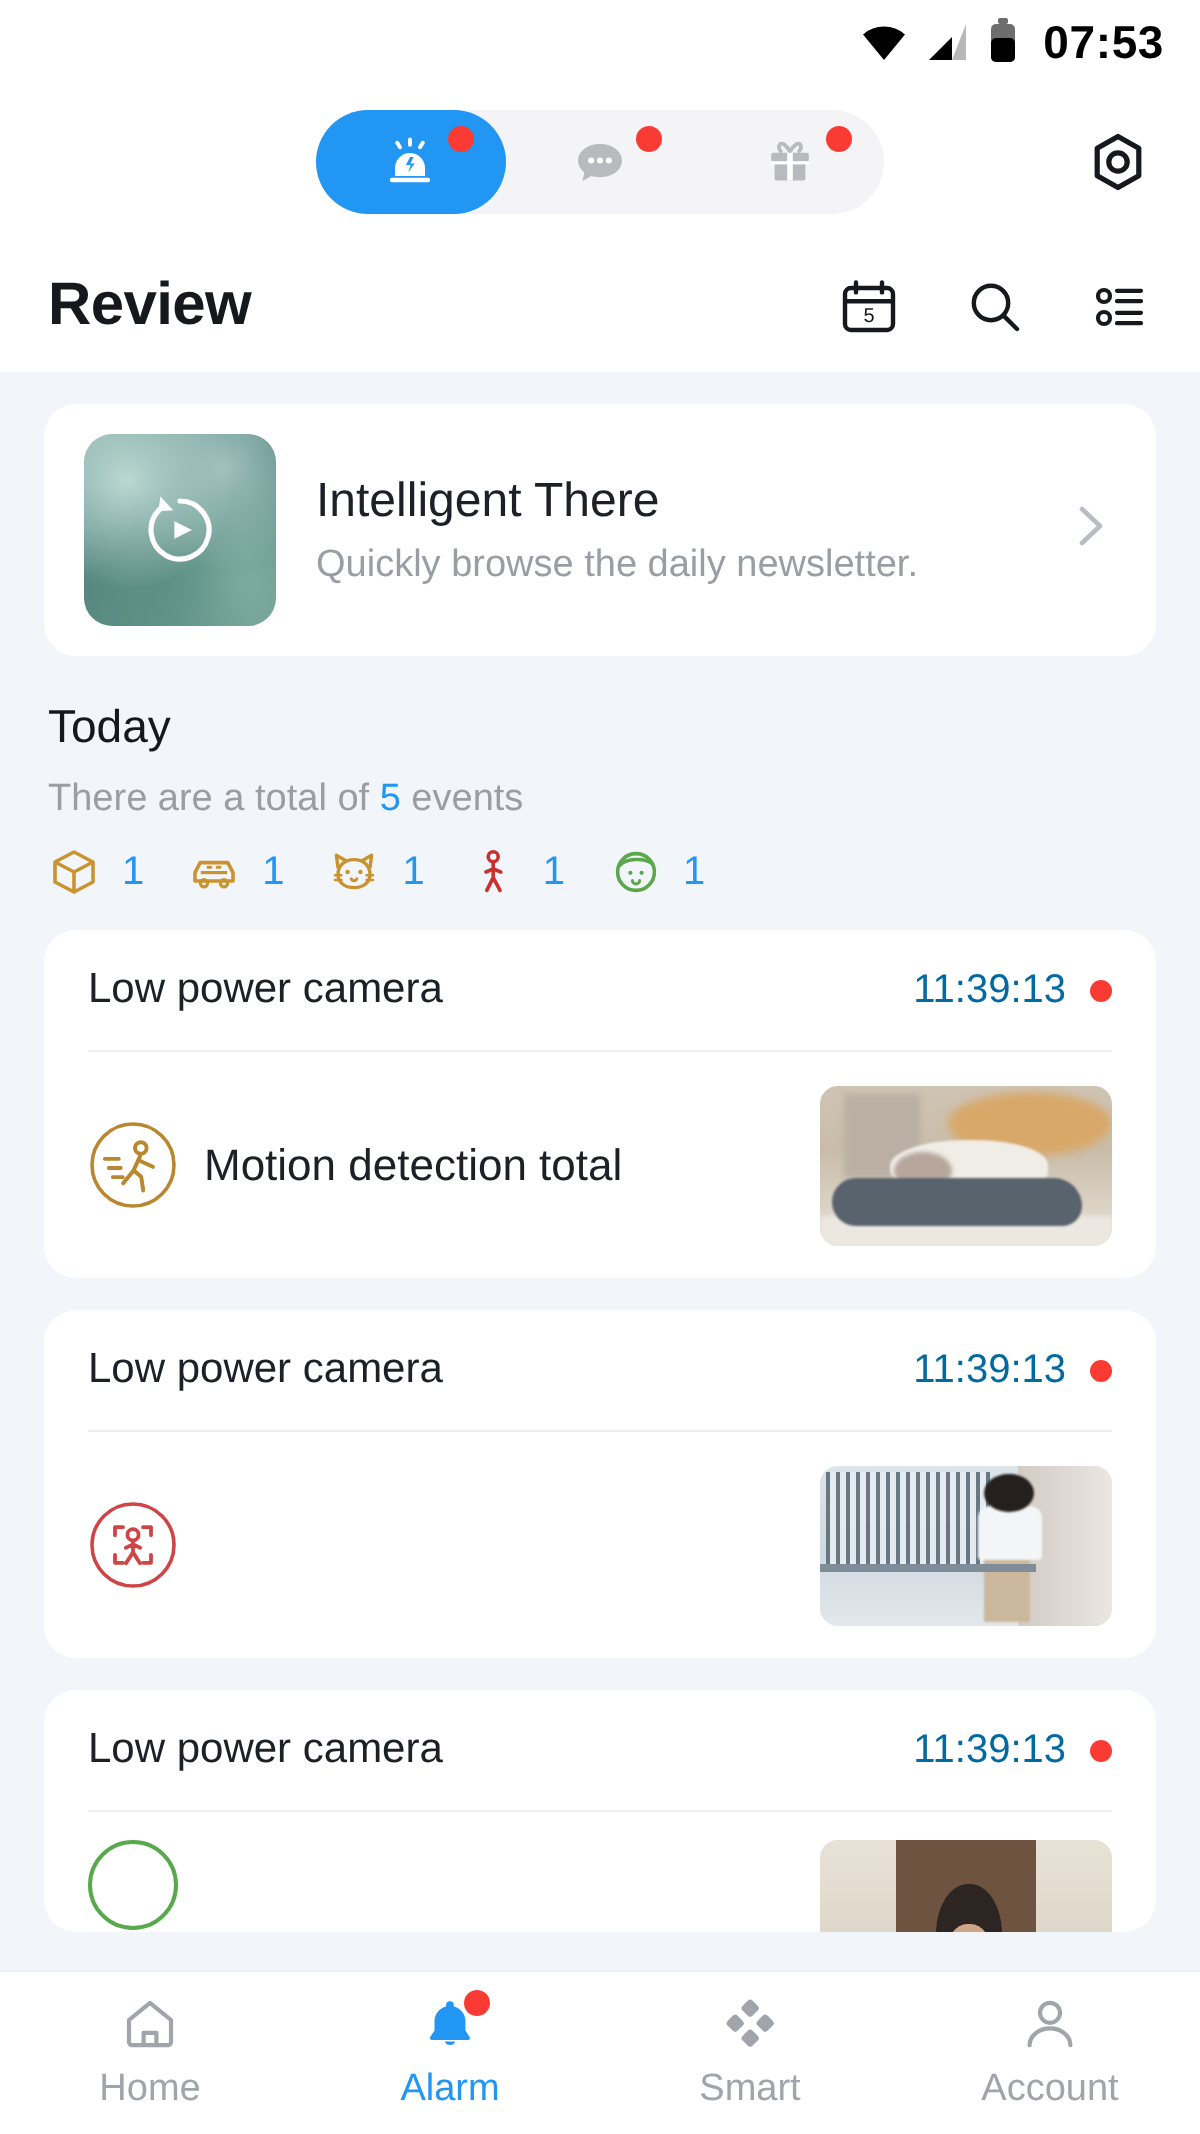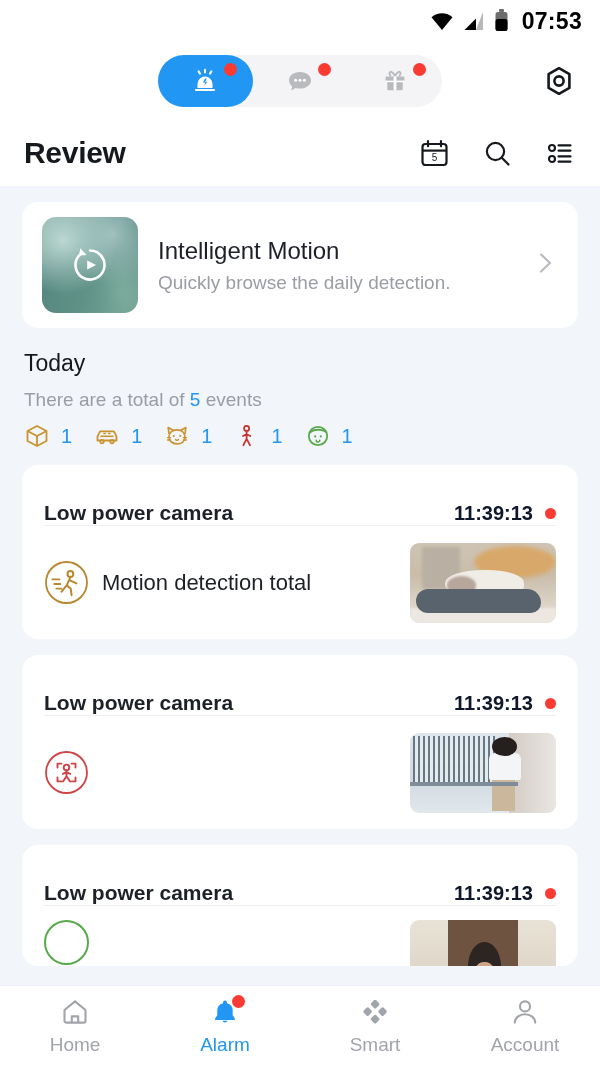--- a/index.html
+++ b/index.html
@@ -89,24 +89,24 @@
   .today-total b { color:#2196f3; font-weight:normal; }
   .chips { display:flex; align-items:center; gap:0; }
   .chip { display:flex; align-items:center; margin-right:22px; }
   .chip-ic { width:26px; height:26px; display:flex; align-items:center; justify-content:center; }
   .chip-n { font-size:20px; color:#2196f3; margin-left:11px; }
 
   
   .alert-card {
     margin:16px 22px 0 22px; background:#fff; border-radius:16px; padding:0 22px;
   }
-  .ac-top { height:60px; display:flex; align-items:flex-end;font-weight:bold; }
+  .ac-top { height:60px; display:flex; align-items:center; }
   .ac-name { font-size:21px; color:#1d2026; }
   .ac-right { margin-left:auto; display:flex; align-items:center; gap:12px; }
-  .ac-time { font-size:20px; color:#0f172a; }
+  .ac-time { font-size:20px; color:#0369a1; }
   .ac-dot { width:11px; height:11px; border-radius:50%; background:#f93b34; }
   .ac-div { height:1px; background:#eceef1; }
   .ac-body { height:113px; display:flex; align-items:center; }
   .ac-type-ic { width:45px; height:45px; flex:none; }
   .ac-type-label { font-size:22px; color:#1d2026; margin-left:13px; }
   .ac-thumb {
     margin-left:auto; width:146px; height:80px; border-radius:9px; overflow:hidden;
     position:relative; flex:none;
   }
   
@@ -273,22 +273,22 @@
 
     <div class="review-card">
       <div class="review-thumb">
         <svg width="46" height="46" viewBox="0 0 46 46">
           <path d="M23 8.5 a14.5 14.5 0 1 1 -10.3 4.3" fill="none" stroke="#fff" stroke-width="2.6" stroke-linecap="round"></path>
           <path d="M13.2 6.2 L12.2 13.6 L19.6 13.1 Z" fill="#fff"></path>
           <path d="M20.2 18.6 L29 23 L20.2 27.4 Z" fill="#fff"></path>
         </svg>
       </div>
       <div class="review-text">
-        <div class="review-title">Intelligent Motion</div>
-        <div class="review-sub">Quickly browse the daily detection.</div>
+        <div class="review-title">Intelligent There</div>
+        <div class="review-sub">Quickly browse the daily newsletter.</div>
       </div>
       <div class="review-chev">
         <svg width="26" height="26" viewBox="0 0 26 26">
           <path d="M9 4.5 L18 13 L9 21.5" fill="none" stroke="#b9bcc2" stroke-width="2.3" stroke-linecap="round" stroke-linejoin="round"></path>
         </svg>
       </div>
     </div>
 
     <div class="today-wrap">
       <div class="today-title">Today</div>

